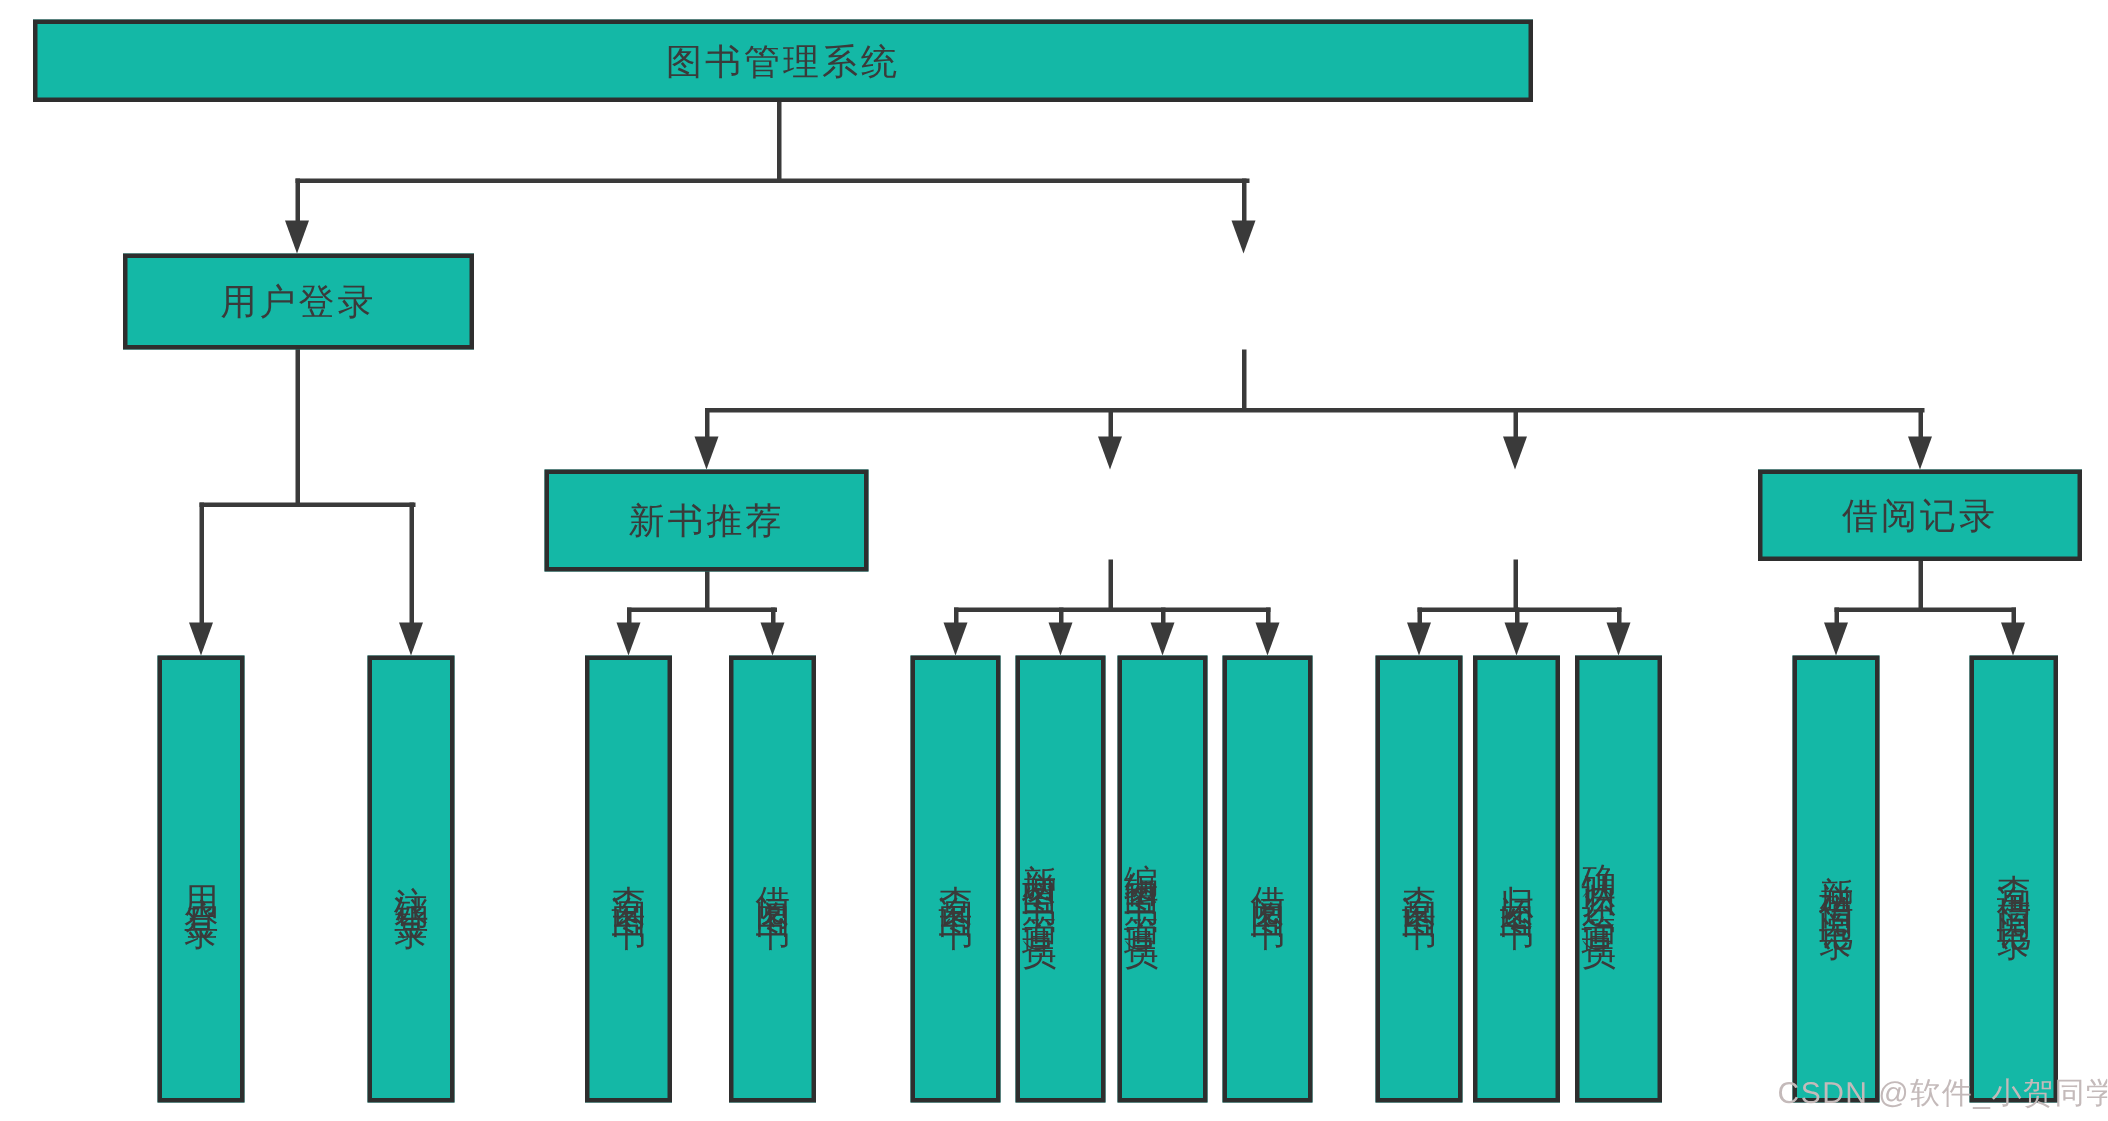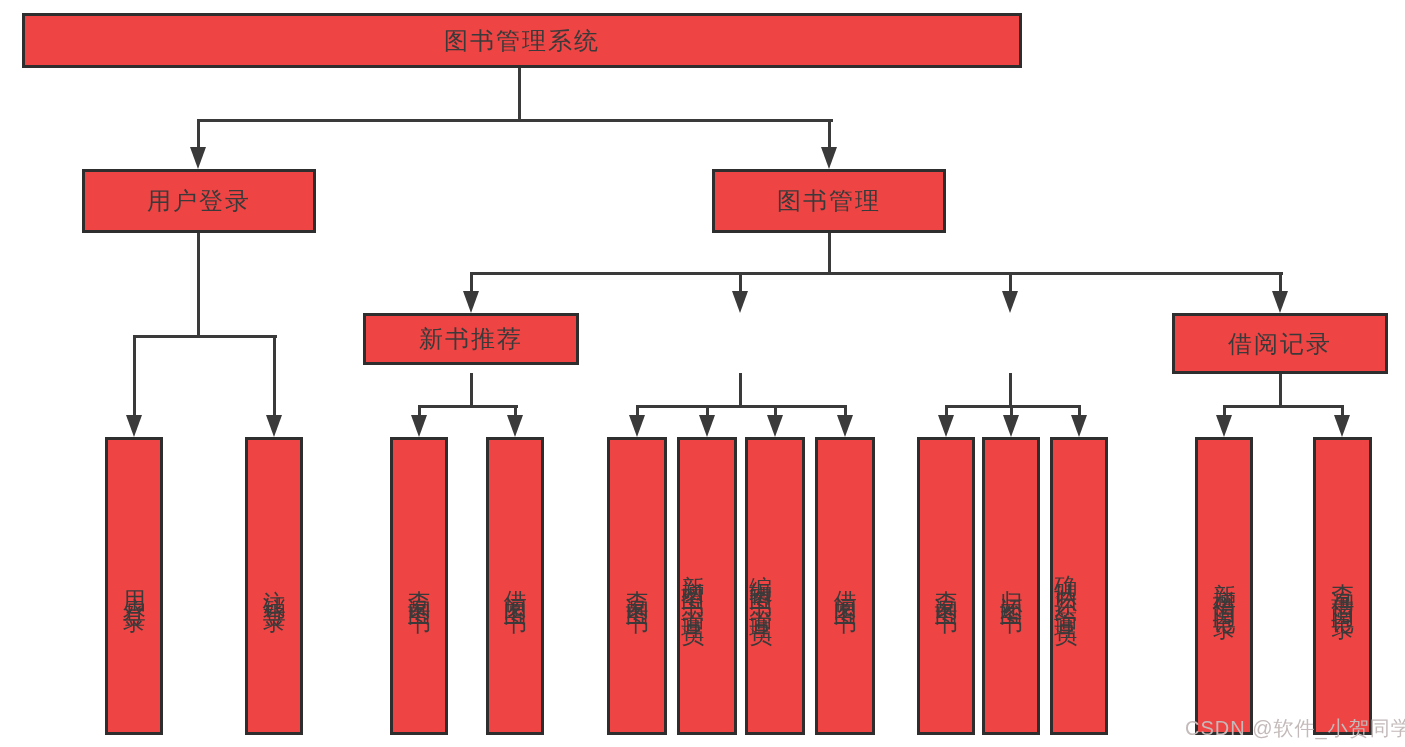--- a/index.html
+++ b/index.html
@@ -6,21 +6,21 @@
   #canvas{
     position:relative;
     width:1405px;height:747px;
     background:#ffffff;
     font-family:"Liberation Sans","DejaVu Sans",sans-serif;
     overflow:hidden;
   }
   .box{
     position:absolute;
     box-sizing:border-box;
-    background:#ef4444;
+    background:#14b8a6;
     border:3px solid #2e2e2e;
     display:flex;
     align-items:center;
     justify-content:center;
     color:#3a3a3a;
     font-size:24px;
     letter-spacing:2px;
     z-index:2;
   }
   .box.v span{
@@ -62,25 +62,22 @@
 
 <div id="canvas">
 
   <div class="box" style="left:22px;top:13px;width:1000px;height:55px;">
     <span>图书管理系统</span>
   </div>
 
   <div class="box" style="left:82px;top:169px;width:234px;height:64px;">
     <span>用户登录</span>
   </div>
-  <div class="box" style="left:712px;top:169px;width:234px;height:64px;">
-    <span>图书管理</span>
-  </div>
 
-  <div class="box" style="left:363px;top:313px;width:216px;height:52px;">
+  <div class="box" style="left:363px;top:313px;width:216px;height:68px;">
     <span>新书推荐</span>
   </div>
   <div class="box" style="left:1172px;top:313px;width:216px;height:61px;">
     <span>借阅记录</span>
   </div>
 
   <div class="box v" style="left:105px;top:437px;width:58px;height:298px;">
     <span>用户登录</span>
   </div>
   <div class="box v" style="left:245px;top:437px;width:58px;height:298px;">

